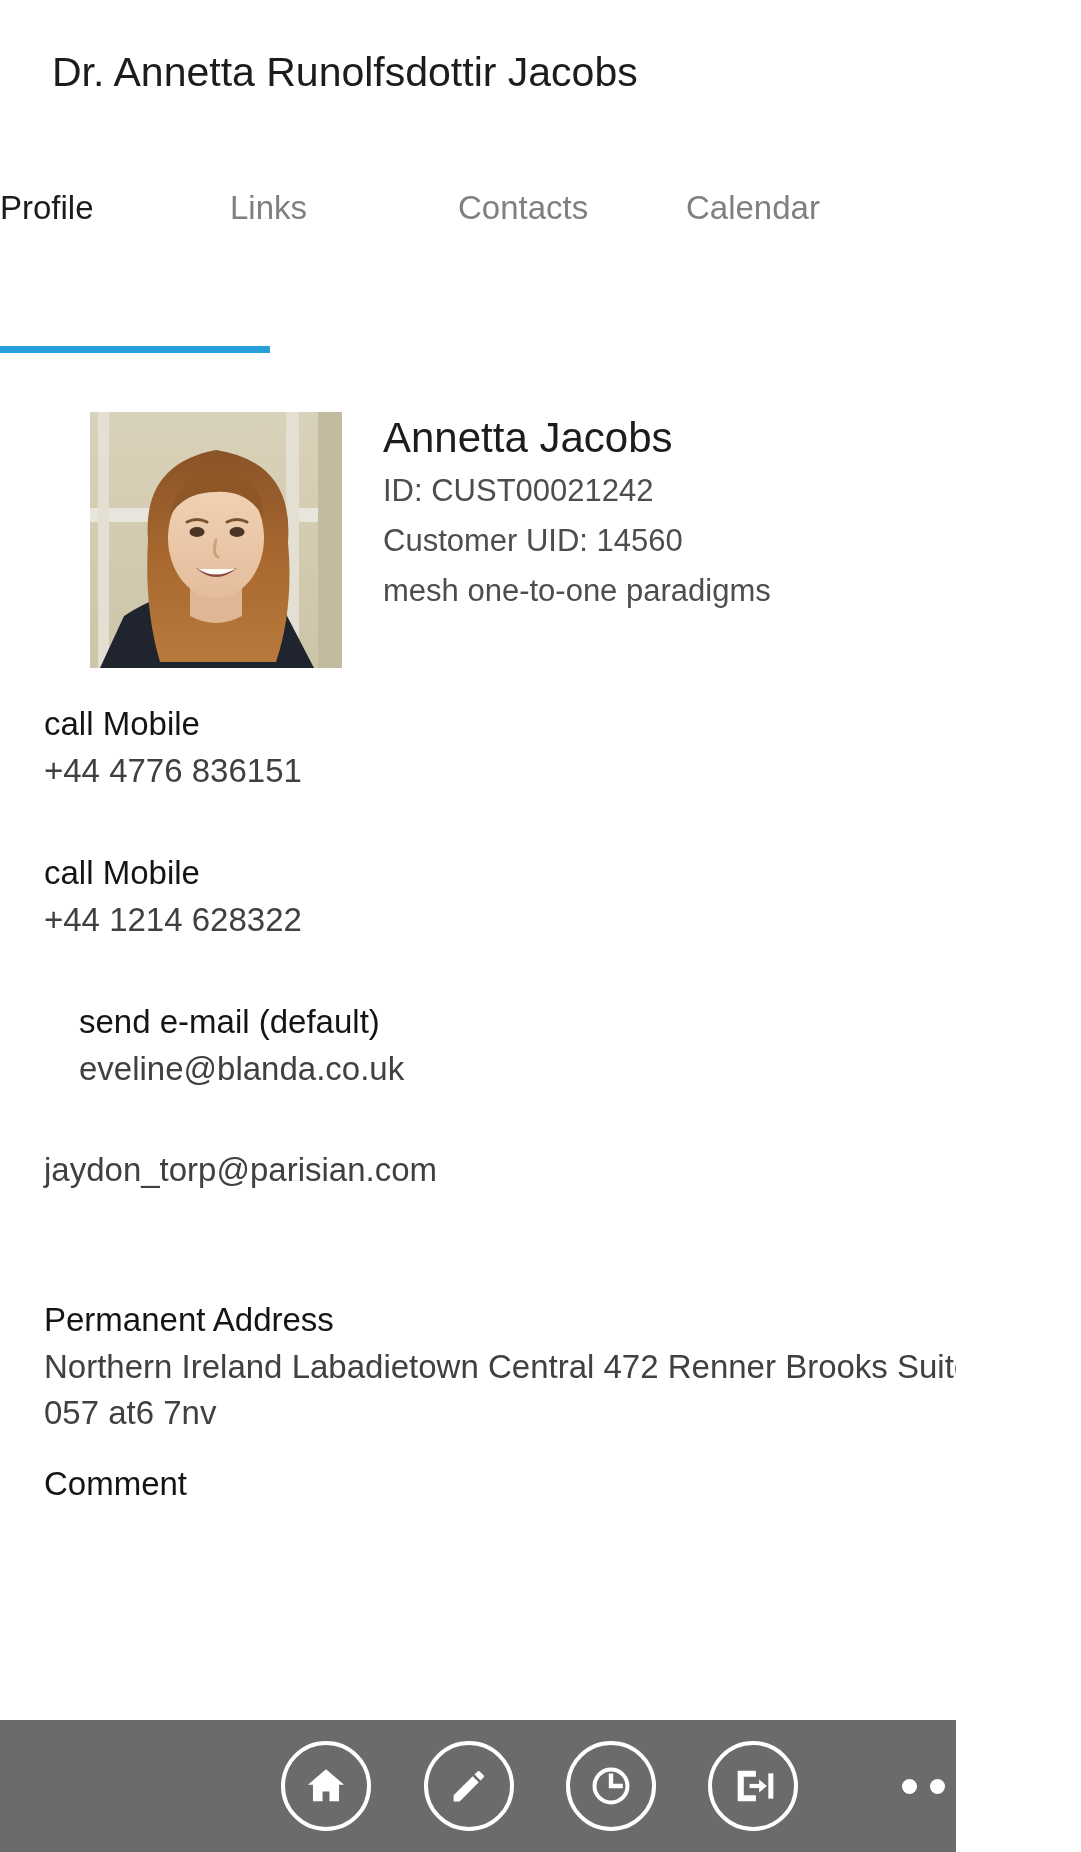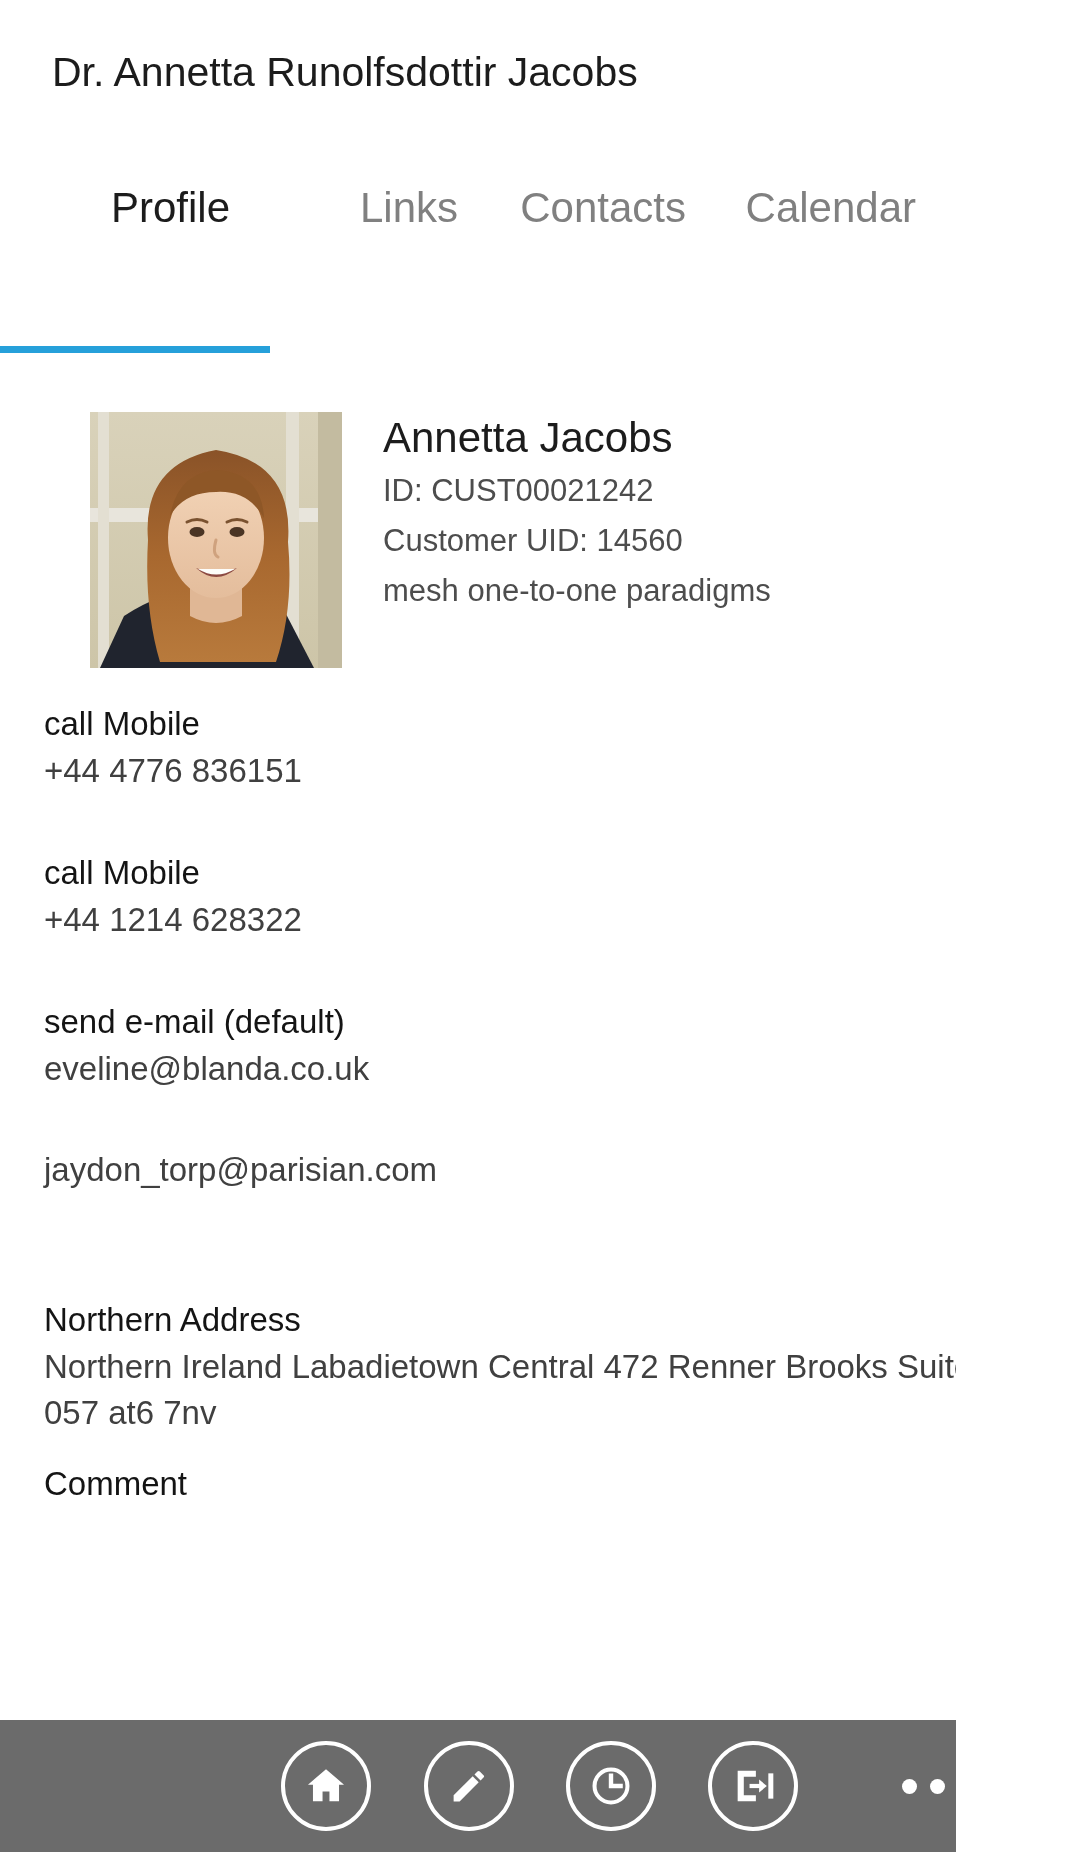--- a/index.html
+++ b/index.html
@@ -37,25 +37,25 @@
     position: absolute;
     left: 0;
     top: 178px;
     width: 1081px;
     height: 176px;
   }
   .tab {
     position: absolute;
     top: 0;
     height: 60px;
-    font-size: 42px;
+    font-size: 33px;
     line-height: 60px;
     color: #808080;
     white-space: nowrap;
-    text-align: right;
+    text-align: left;
     cursor: pointer;
   }
   .tab.active { color: #1c1c1c; }
 
   .tab-0 { left: 0px;   width: 230px; }
   .tab-1 { left: 230px; width: 228px; }
   .tab-2 { left: 458px; width: 228px; }
   .tab-3 { left: 686px; width: 230px; }
 
   .tab-indicator {
@@ -127,21 +127,21 @@
     font-size: 33px;
     line-height: 46px;
     color: #404040;
     cursor: pointer;
   }
   .field-value.wrap { white-space: normal; width: 940px; }
 
   .f0 { top: 0px; }
   .f1 { top: 149px; }
   
-  .f2 { top: 298px; }
+  .f2 { top: 298px; margin-left: 35px; }
   .f3 { top: 447px; }
   .f4 { top: 596px; }
   .f5 { top: 760px; }
 
   
   .toolbar {
     position: absolute;
     left: 0;
     bottom: 0;
     width: 1081px;
@@ -270,21 +270,21 @@
     <div class="field f2">
       <div class="field-label">send e-mail (default)</div>
       <div class="field-value">eveline@blanda.co.uk</div>
     </div>
 
     <div class="field f3">
       <div class="field-value">jaydon_torp@parisian.com</div>
     </div>
 
     <div class="field f4">
-      <div class="field-label">Northern Address</div>
+      <div class="field-label">Permanent Address</div>
       <div class="field-value wrap">Northern Ireland Labadietown Central 472 Renner Brooks Suite 057 at6 7nv</div>
     </div>
 
     <div class="field f5">
       <div class="field-label">Comment</div>
     </div>
 
   </div>
 
   <div class="toolbar">

